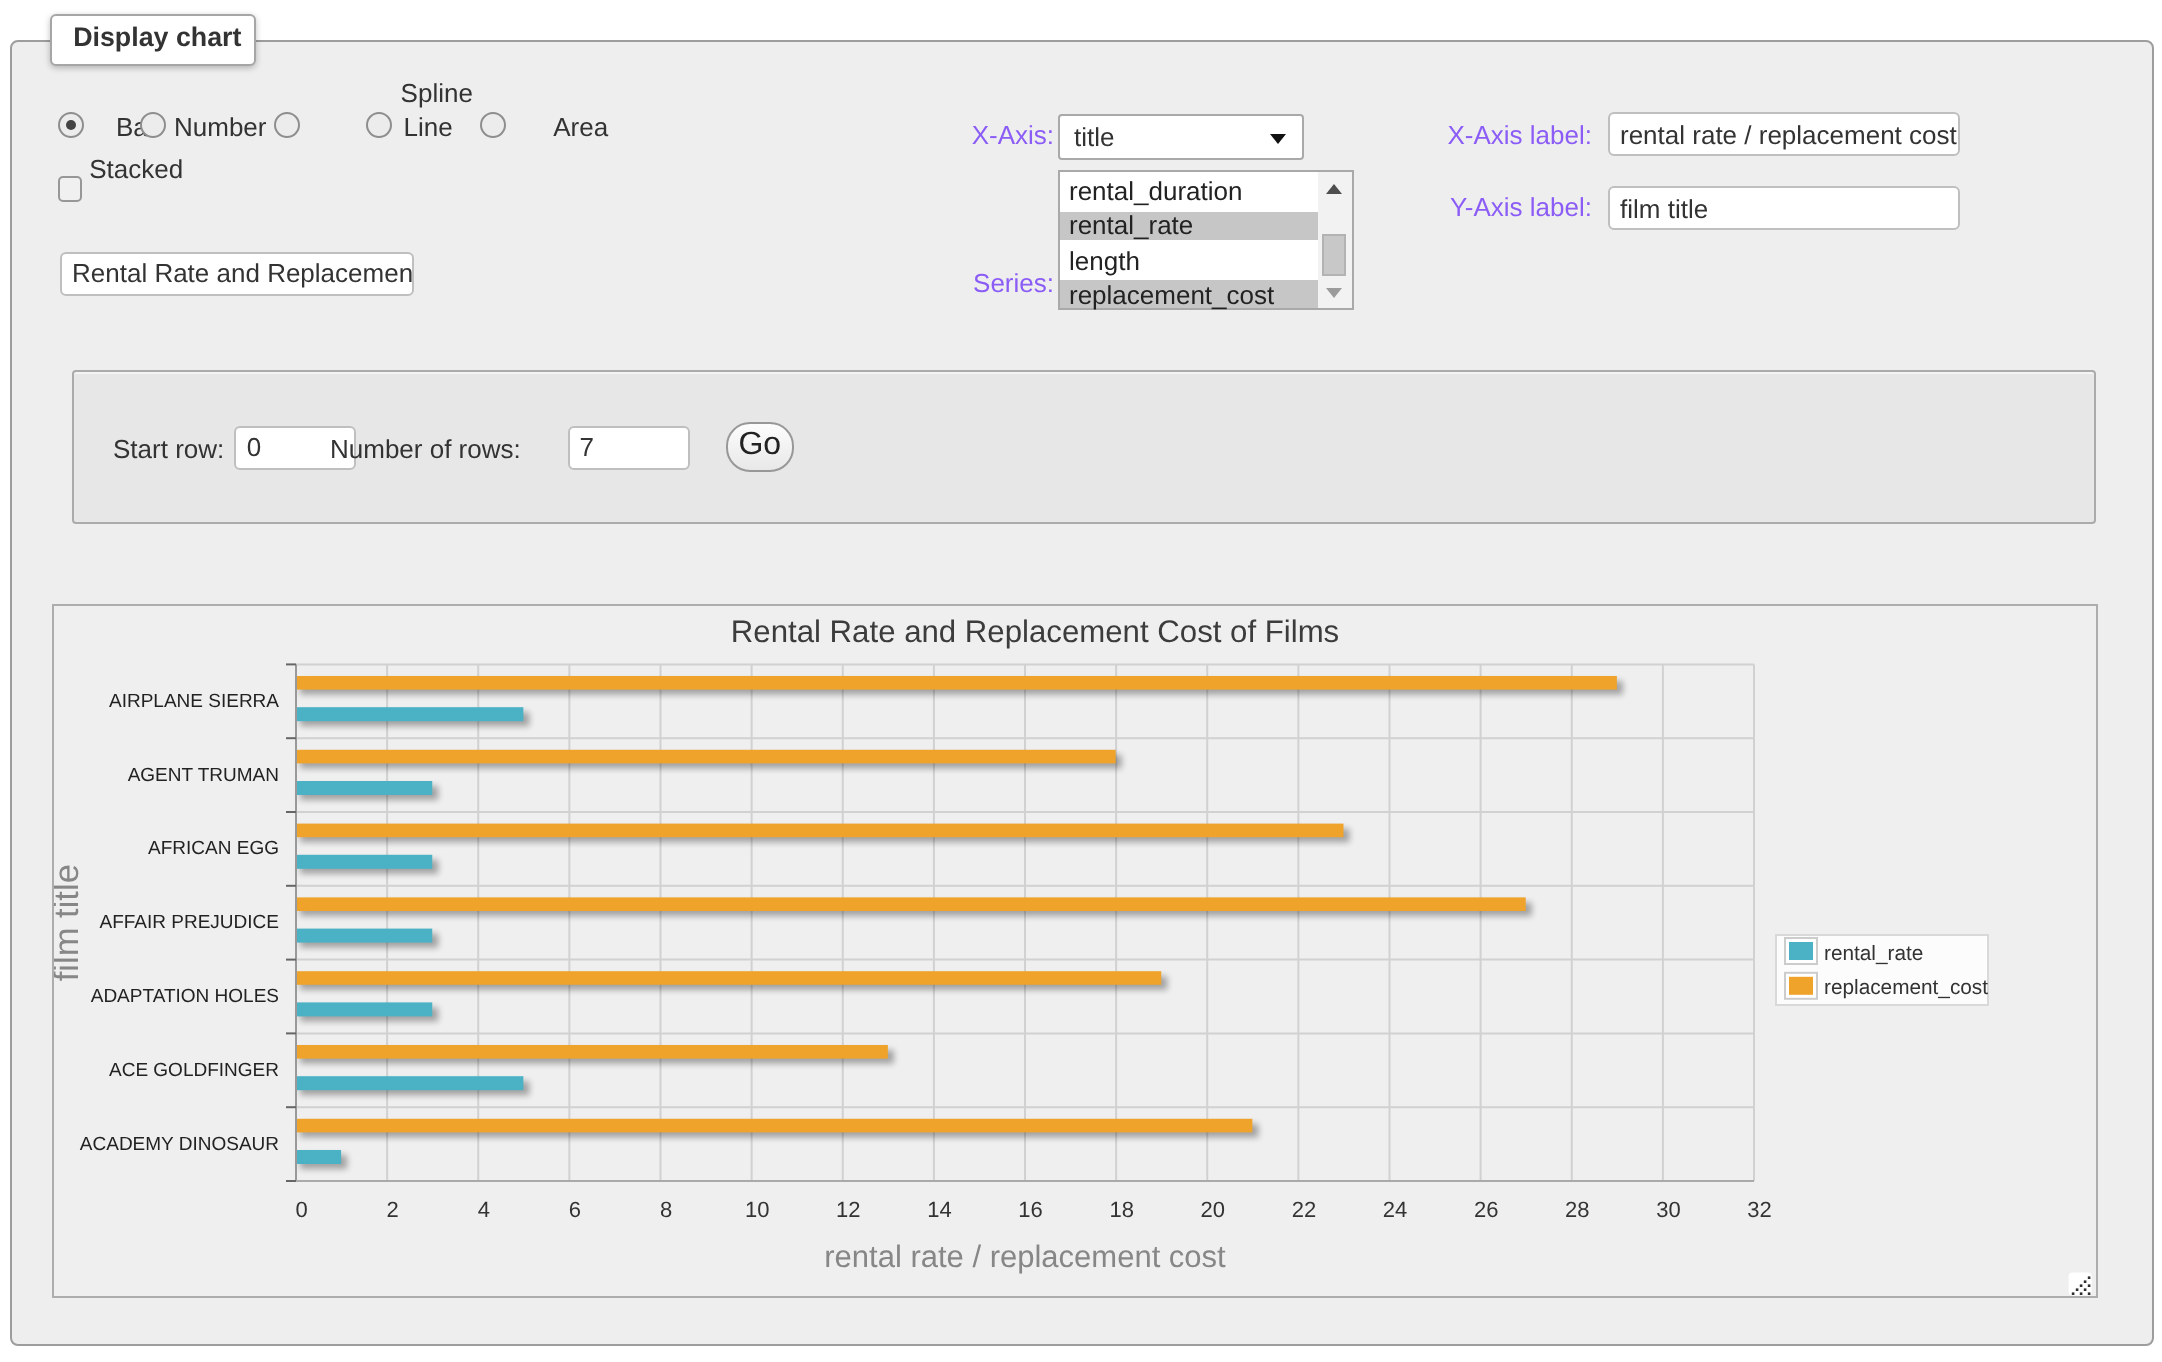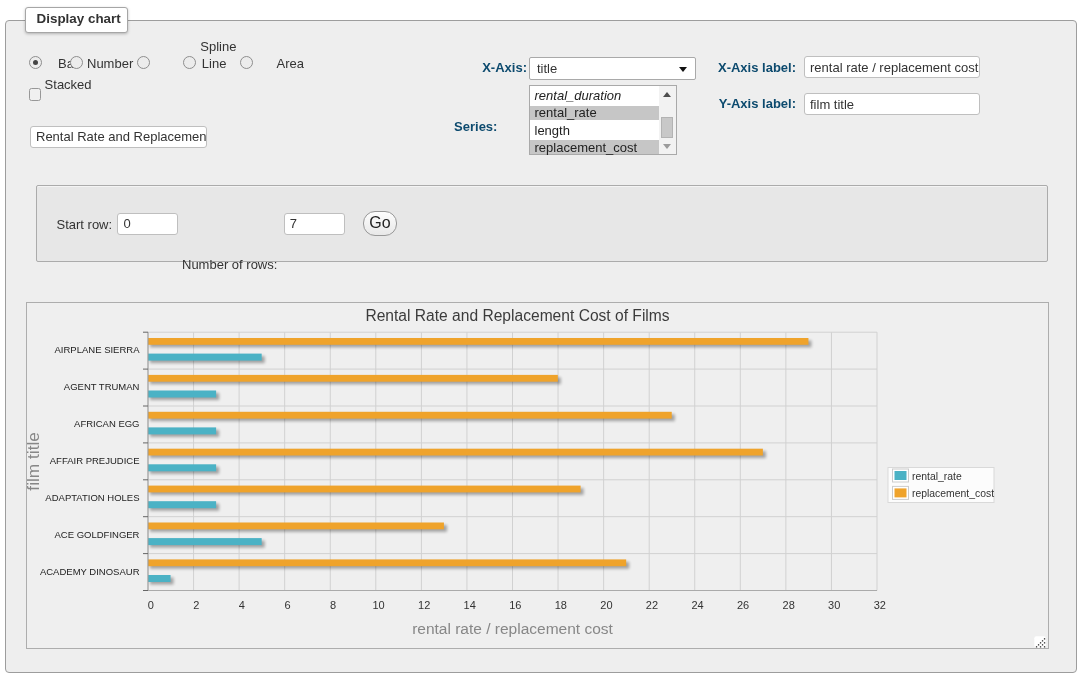--- a/index.html
+++ b/index.html
@@ -5,21 +5,21 @@
 * { margin:0; padding:0; box-sizing:border-box; }
 html,body { width:1081px; height:681px; background:#fff;
   font-family:"Liberation Sans", sans-serif; position:relative; }
 .abs { position:absolute; }
 #fs { left:4.5px; top:20px; width:1072.5px; height:652.5px; background:#eee;
   border:1px solid #9d9d9d; border-radius:4px; }
 #legend { left:25px; top:7px; width:103px; height:26px; background:#fff;
   border:1px solid #a6a6a6; border-radius:3px; box-shadow:0 1px 3px rgba(0,0,0,.25);
   font-weight:bold; font-size:13.4px; line-height:21.4px; color:#333; padding-left:10.6px; }
 .lbl { font-size:13px; color:#333; }
-.rlbl { font-size:13px; color:#0c4a6e; text-align:right;font-weight:bold; }
+.rlbl { font-size:13px; color:#8b5cf6; text-align:right; }
 .inp { background:#fff; border:1px solid #bfbfbf; border-radius:3px;
   font-size:13px; color:#333; line-height:20px; padding:0 5px; overflow:hidden; white-space:nowrap; }
 .radio { width:13px; height:13px; border-radius:50%; border:1px solid #8e8e8e; background:#ececec; }
 .radio.on::after { content:""; display:block; width:5px; height:5px; border-radius:50%;
   background:#444; margin:3px 0 0 3px; }
 .chk { width:12.5px; height:12.5px; border:1px solid #979797; border-radius:2.5px; background:#f0f0f0; }
 #panel { left:36px; top:184.5px; width:1012px; height:77.5px; background:#e7e7e7; border:1px solid #ababab; border-radius:2px; box-shadow:inset 0 1px 0 rgba(255,255,255,.55); }
 #chart { left:26px; top:301.5px; width:1023px; height:347px; background:#efefef; border:1px solid #adadad; }
 .tri-down { width:0; height:0; border-left:4.5px solid transparent; border-right:4.5px solid transparent;
   border-top:5px solid #111; }
@@ -48,28 +48,28 @@
   <span class="abs radio" style="left:239.5px;top:56.1px"></span>
   <span class="abs lbl" style="left:256.6px;top:56.2px;margin-left:20px;">Area</span>
 </div>
 
 <span class="abs chk" style="left:28.5px;top:88.3px;"></span>
 <span class="abs lbl" style="left:44.6px;top:77px;">Stacked</span>
 
 <div class="abs inp" style="left:30px;top:126px;width:177px;height:22px;">Rental Rate and Replacement Cost of Films</div>
 
 <span class="abs rlbl" style="left:424.5px;top:59.5px;width:102.5px;">X-Axis:</span>
-<div class="abs" style="left:529px;top:57px;width:167px;height:23px;background:#fff;border:1px solid #a9a9a9;border-radius:2px;">
+<div class="abs" style="left:529px;top:57px;width:123px;height:23px;background:#fff;border:1px solid #a9a9a9;border-radius:2px;">
   <span style="position:absolute;left:7px;top:3px;font-size:13px;color:#333;">title</span>
   <span class="tri-down" style="position:absolute;right:8px;top:9px;"></span>
 </div>
 
-<span class="abs rlbl" style="left:424.5px;top:119px;width:102.5px;text-align:center;">Series:</span>
+<span class="abs rlbl" style="left:424.5px;top:134px;width:102.5px;">Series:</span>
 <div class="abs" style="left:528.5px;top:85px;width:148px;height:69.5px;background:#fff;border:1px solid #a9a9a9;">
-  <div class="opt" style="top:0;font-style:italic;">
+  <div class="opt" style="top:0;">
       <span>rental_duration</span>
     </div>
   <div class="opt" style="top:17.3px;">
       <div class="band"></div>
       <span>rental_rate</span>
     </div>
   <div class="opt" style="top:34.6px;">
       <span>length</span>
     </div>
   <div class="opt" style="top:51.9px;">
@@ -84,21 +84,21 @@
 </div>
 
 <span class="abs rlbl" style="left:696px;top:59.5px;width:100px;">X-Axis label:</span>
 <div class="abs inp" style="left:804px;top:55.5px;width:176px;height:22.5px;line-height:22px;">rental rate / replacement cost</div>
 <span class="abs rlbl" style="left:696px;top:96.3px;width:100px;text-align:right;">Y-Axis label:</span>
 <div class="abs inp" style="left:804px;top:92.5px;width:176px;height:22.5px;line-height:22px;">film title</div>
 
 <div id="panel" class="abs"></div>
 <span class="abs lbl" style="left:56.5px;top:217.2px;">Start row:</span>
 <div class="abs inp" style="left:117.4px;top:212.6px;width:60.9px;height:22.4px;">0</div>
-<span class="abs lbl" style="left:182px;top:217.2px;margin-top:40px;">Number of rows:</span>
+<span class="abs lbl" style="left:165px;top:217.2px;">Number of rows:</span>
 <div class="abs inp" style="left:283.8px;top:212.6px;width:60.9px;height:22.4px;">7</div>
 <div class="abs" style="left:363.2px;top:211.4px;width:33.4px;height:24.4px;border:1px solid #989898;border-radius:12px;
   background:linear-gradient(#fdfdfd,#e8e8e8);font-size:16px;color:#222;text-align:center;line-height:21.5px;">Go</div>
 
 <div id="chart" class="abs">
 <svg width="1023" height="347" viewBox="0 0 1023 347" style="position:absolute;left:0;top:0">
 <defs>
         <filter id="blur2" x="-30%" y="-120%" width="160%" height="340%">
           <feGaussianBlur stdDeviation="1.7"></feGaussianBlur>
         </filter>

